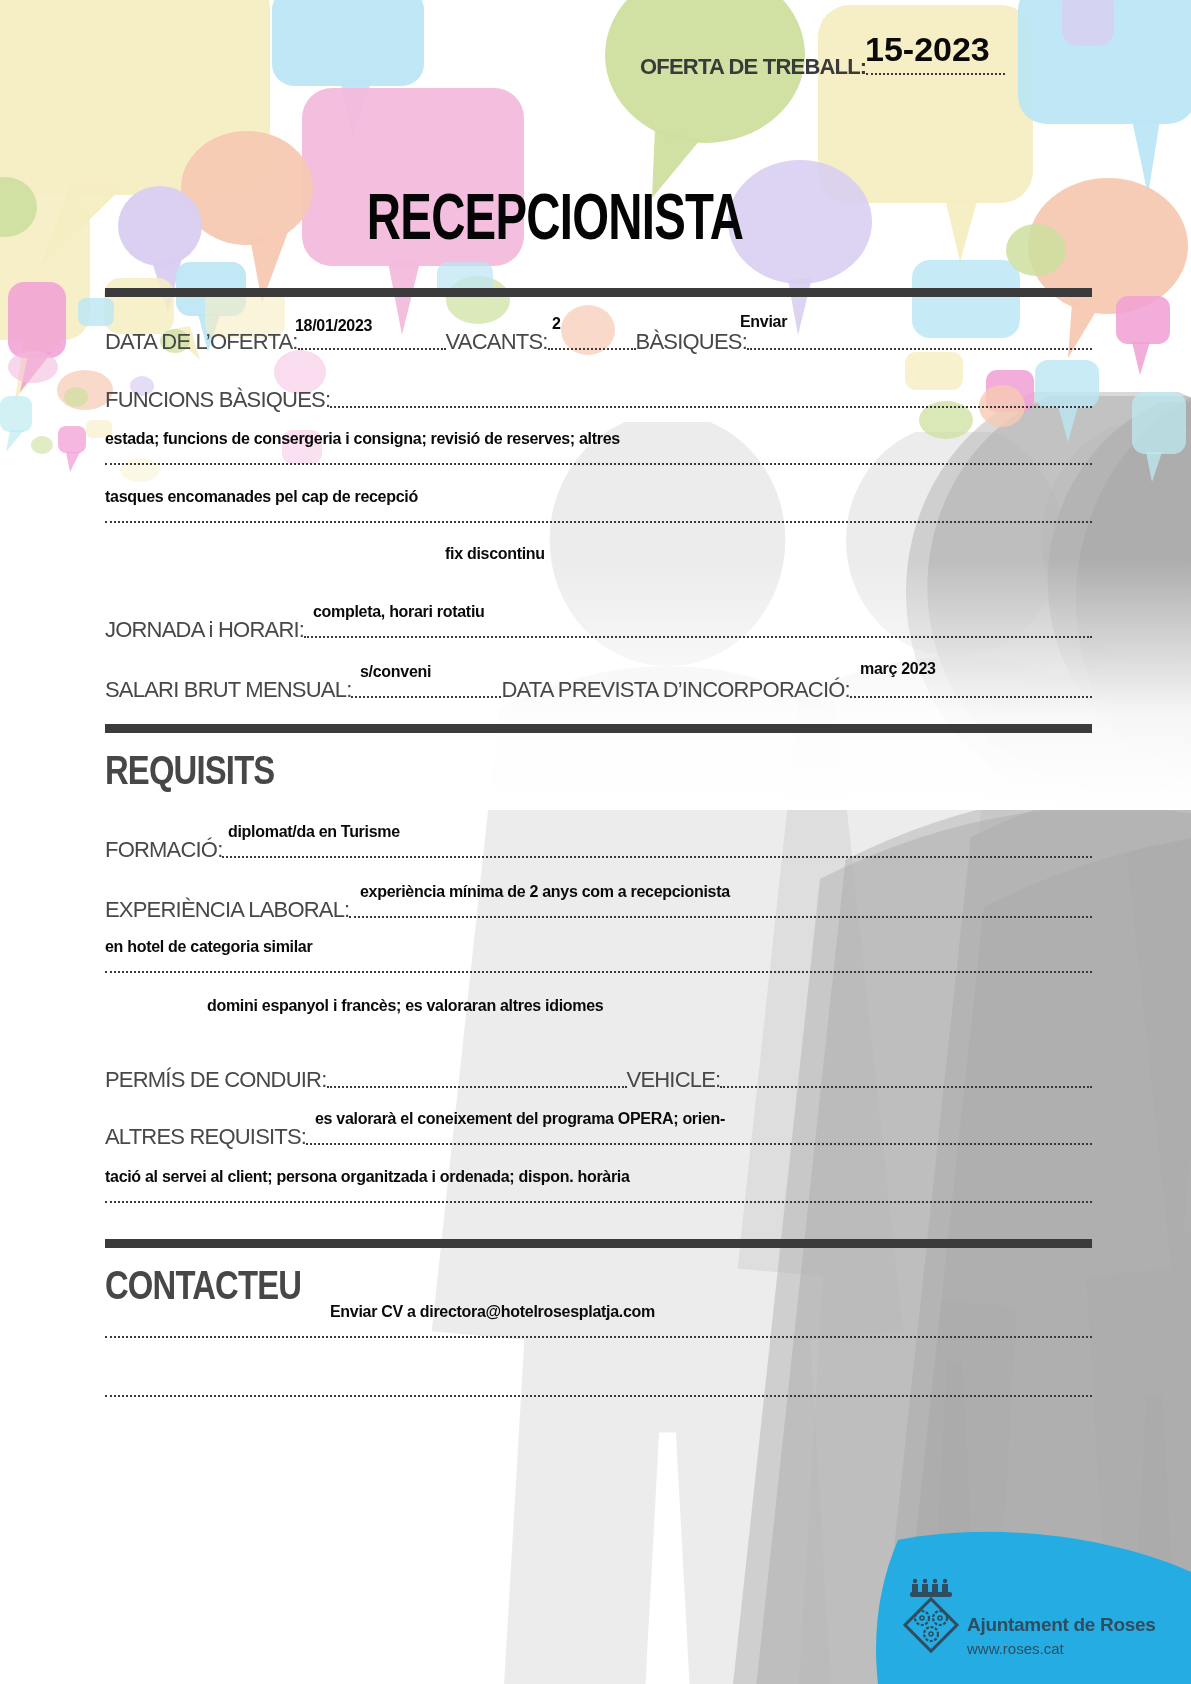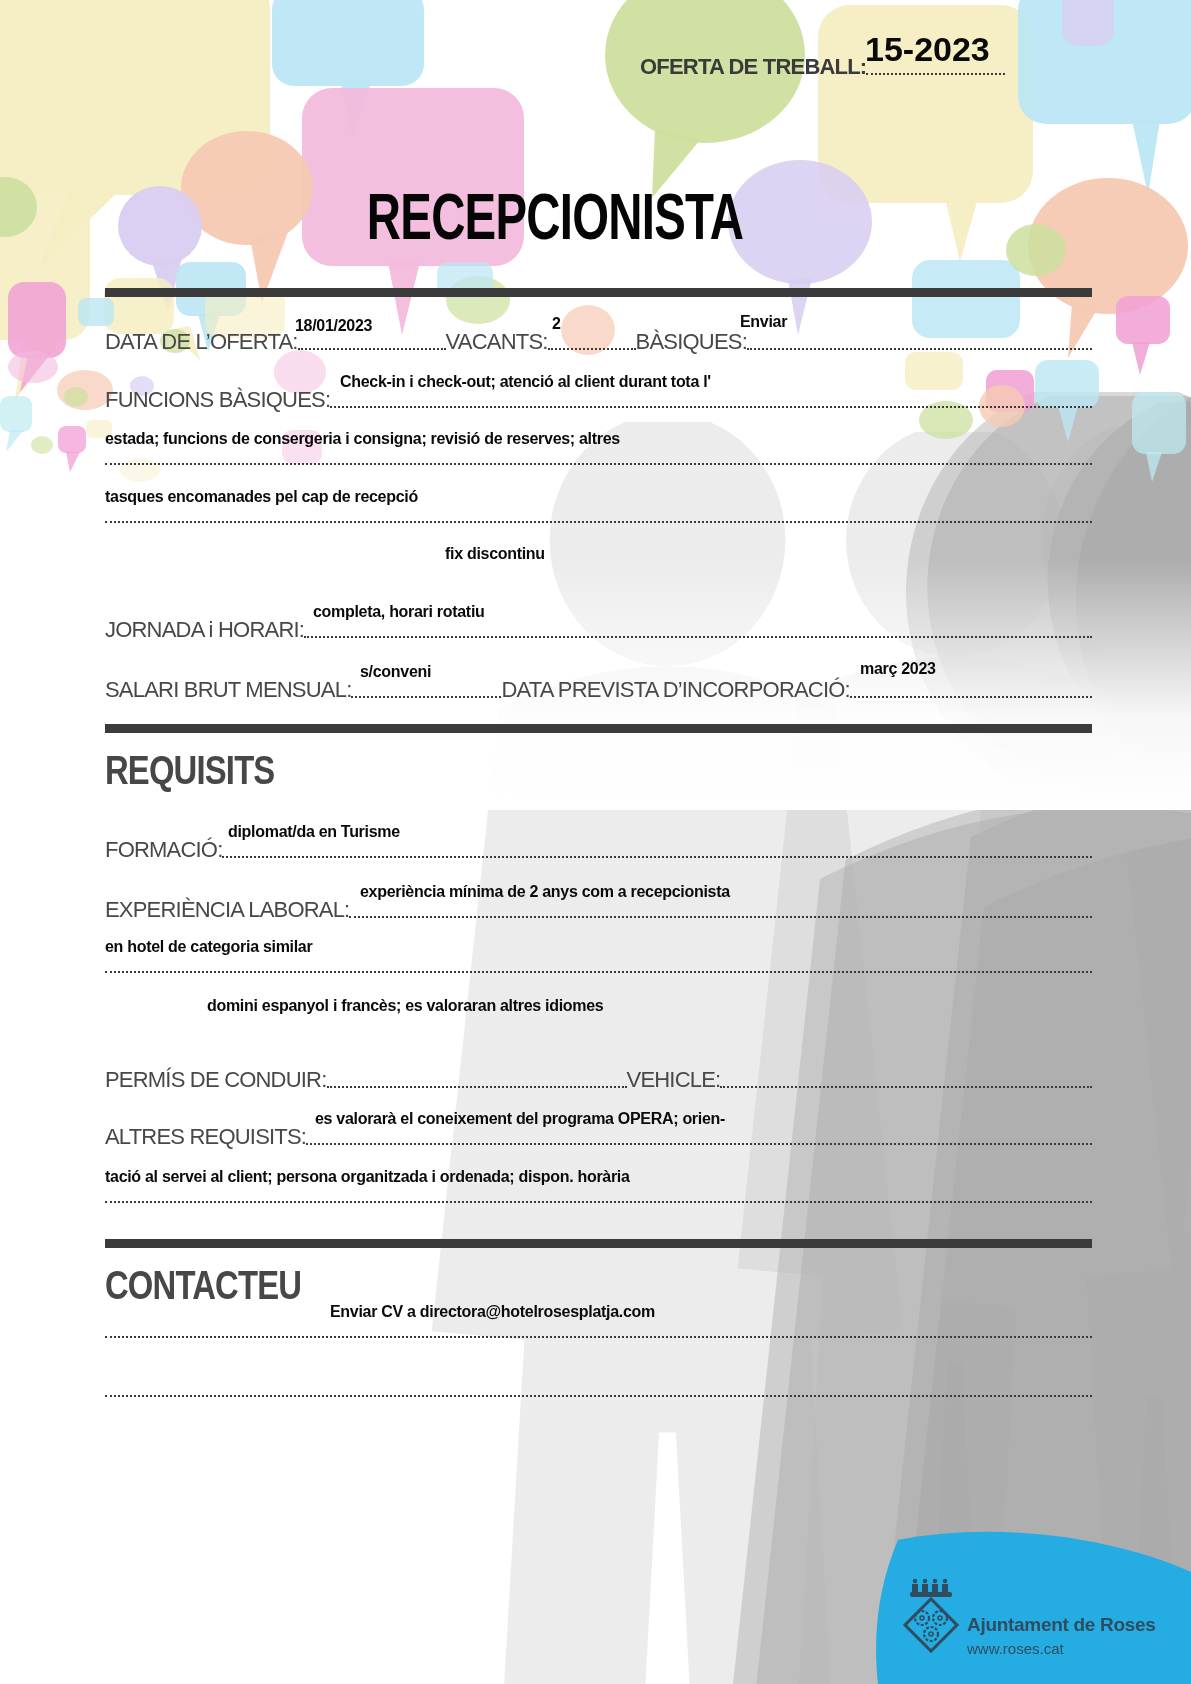--- a/index.html
+++ b/index.html
@@ -169,21 +169,20 @@
       <span class="ld" style="flex:1"></span>
     </div>
     <div class="val" style="left:295px;top:317px">18/01/2023</div>
     <div class="val" style="left:552px;top:315px">2</div>
     <div class="val" style="left:740px;top:313px">Enviar</div>
 
     <div class="fr" style="top:379px">
       <span class="lb">FUNCIONS BÀSIQUES:</span>
       <span class="ld" style="flex:1"></span>
     </div>
-    <div class="val" style="left:340px;top:373px">Check-in i check-out; atenció al client durant tota l'</div>
 
     <div class="fr" style="top:436px">
       <span class="ld" style="flex:1"></span>
     </div>
     <div class="val" style="left:105px;top:430px">estada; funcions de consergeria i consigna; revisió de reserves; altres</div>
 
     <div class="fr" style="top:494px">
       <span class="ld" style="flex:1"></span>
     </div>
     <div class="val" style="left:105px;top:488px">tasques encomanades pel cap de recepció</div>

